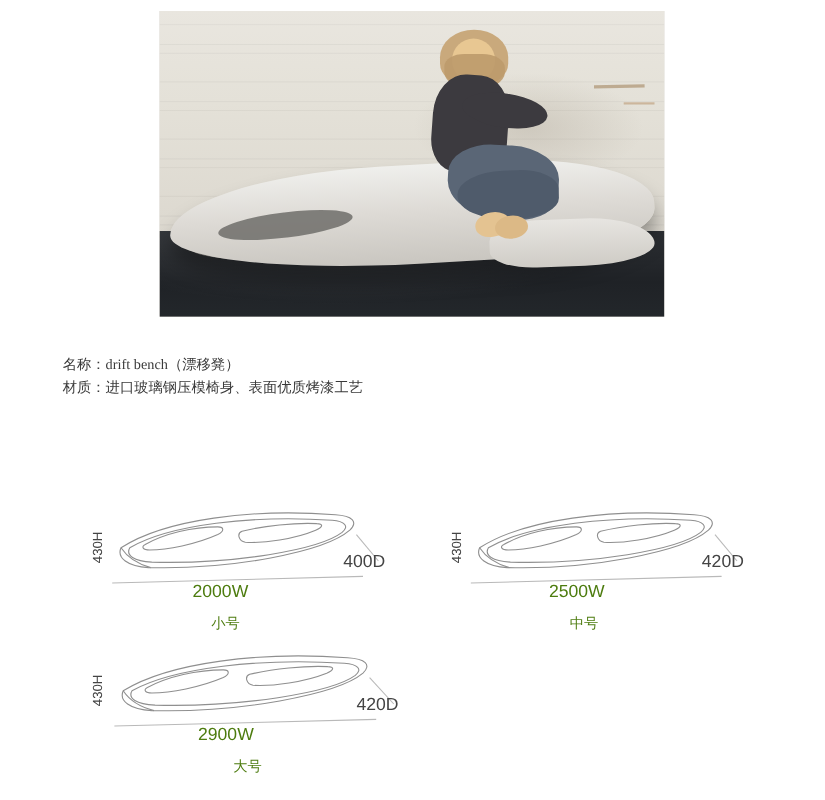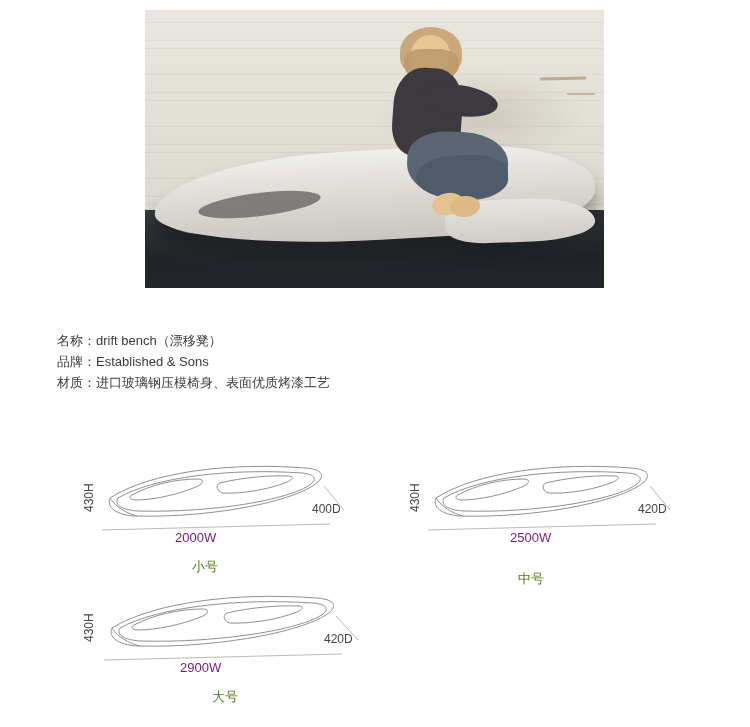--- a/index.html
+++ b/index.html
@@ -185,22 +185,23 @@
     width: 6.5%; height: 7.5%;
     background: #dcb986;
     border-radius: 50%;
     transform: rotate(-6deg);
   }
 
   
   #specs {
     position: absolute;
     left: 57px;
-    top: 330px;
+    top: 320px;
     width: 640px;
+    font-family: Liberation Serif, serif;
   }
   .spec-line {
     font-size: 13px;
     line-height: 21px;
     color: #3a3a3a;
     white-space: nowrap;
   }
 
   
   .drawing {
@@ -209,27 +210,27 @@
   .dim-v {
     position: absolute;
     font-size: 12px;
     color: #444;
     transform: rotate(-90deg);
     transform-origin: left top;
     white-space: nowrap;
   }
   .dim-h {
     position: absolute;
-    font-size: 13px;
-    color: #701a75;
+    font-size: 16px;
+    color: #4d7c0f;
     white-space: nowrap;
   }
   .dim-d {
     position: absolute;
-    font-size: 12px;
+    font-size: 16px;
     color: #444;
     white-space: nowrap;
   }
   .caption {
     position: absolute;
     font-size: 13px;
     color: #4d7c0f;
     white-space: nowrap;
     text-align: center;
   }
@@ -260,21 +261,20 @@
   <div class="fig-body"></div>
   <div class="fig-arm"></div>
   <div class="fig-legs"></div>
   <div class="fig-legs2"></div>
   <div class="fig-foot"></div>
   <div class="fig-foot2"></div>
 </div>
 
 <div id="specs">
   <div class="spec-line">名称：drift bench（漂移凳）</div>
-  <div class="spec-line">品牌：Established &amp; Sons</div>
   <div class="spec-line">材质：进口玻璃钢压模椅身、表面优质烤漆工艺</div>
 </div>
 
 <div class="drawing" style="left:80px; top:450px; width:280px; height:135px;">
   <svg width="280" height="100" viewBox="0 0 280 100">
     <g fill="none" stroke="#8f8f8f" stroke-width="1">
       <path d="M30,48 C70,22 150,12 225,18 C240,19 246,24 238,32 C215,52 130,68 55,66 C36,65 26,57 30,48 Z"></path>
       <path d="M38,48 C74,27 150,18 222,23 C233,24 238,28 231,34 C210,50 132,63 58,61 C42,60 34,55 38,48 Z"></path>
       <path d="M52,45 C70,35 95,29 118,29 C124,29 124,33 118,36 C98,45 72,50 56,50 C50,50 48,47 52,45 Z"></path>
       <path d="M140,33 C160,28 188,25 208,26 C214,26 214,29 207,32 C188,40 160,44 143,43 C137,42 135,35 140,33 Z"></path>
@@ -299,23 +299,23 @@
       <path d="M52,45 C70,35 95,29 118,29 C124,29 124,33 118,36 C98,45 72,50 56,50 C50,50 48,47 52,45 Z"></path>
       <path d="M140,33 C160,28 188,25 208,26 C214,26 214,29 207,32 C188,40 160,44 143,43 C137,42 135,35 140,33 Z"></path>
       <path d="M30,48 C36,57 46,63 57,66"></path>
     </g>
     <g fill="none" stroke="#b9b9b9" stroke-width="1">
       <path d="M22,80 L250,74"></path>
       <path d="M244,36 L264,60"></path>
     </g>
   </svg>
   <div class="dim-v" style="left:2px; top:62px;">430H</div>
-  <div class="dim-h" style="left:104px; top:80px;">2500W</div>
+  <div class="dim-h" style="left:93px; top:80px;">2500W</div>
   <div class="dim-d" style="left:232px; top:52px;">420D</div>
-  <div class="caption" style="left:95px; top:108px; width:60px;margin-top:12px;">中号</div>
+  <div class="caption" style="left:95px; top:108px; width:60px;">中号</div>
 </div>
 
 <div class="drawing" style="left:80px; top:580px; width:290px; height:135px;">
   <svg width="290" height="100" viewBox="0 0 290 100">
     <g fill="none" stroke="#8f8f8f" stroke-width="1">
       <path d="M32,48 C74,22 158,12 236,18 C252,19 258,24 250,32 C226,52 136,68 58,66 C38,65 28,57 32,48 Z"></path>
       <path d="M40,48 C78,27 158,18 233,23 C245,24 250,28 243,34 C221,50 138,63 61,61 C44,60 36,55 40,48 Z"></path>
       <path d="M54,45 C73,35 99,29 123,29 C129,29 129,33 123,36 C102,45 75,50 58,50 C52,50 50,47 54,45 Z"></path>
       <path d="M147,33 C168,28 197,25 218,26 C224,26 224,29 217,32 C197,40 168,44 150,43 C144,42 142,35 147,33 Z"></path>
       <path d="M32,48 C38,57 48,63 60,66"></path>

